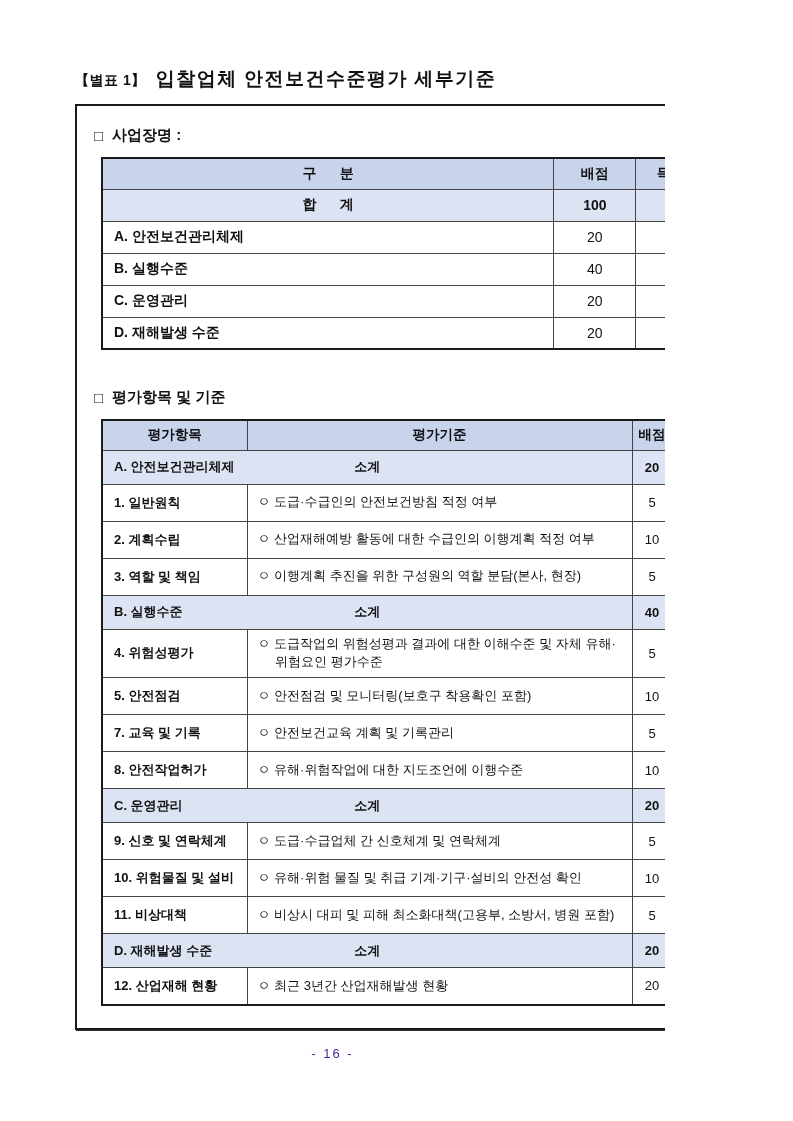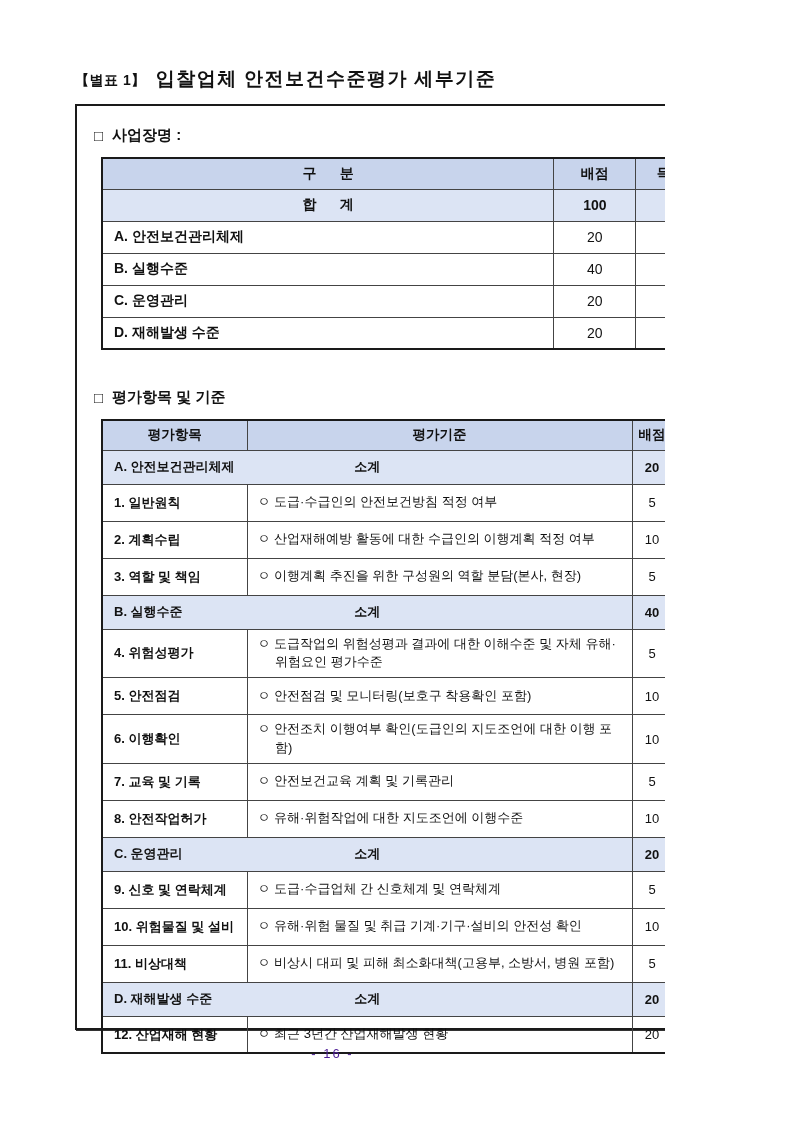--- a/index.html
+++ b/index.html
@@ -183,28 +183,20 @@
           </tr>
           <tr class="row-item">
             <td class="c-item">5. 안전점검</td>
             <td class="c-crit">
               <div class="hang">ㅇ 안전점검 및 모니터링(보호구 착용확인 포함)</div>
             </td>
             <td class="c-score">10</td>
             <td class="c-earned"></td>
           </tr>
           <tr class="row-item">
-            <td class="c-item">6. 이행확인</td>
-            <td class="c-crit">
-              <div class="hang">ㅇ 안전조치 이행여부 확인(도급인의 지도조언에 대한 이행 포함)</div>
-            </td>
-            <td class="c-score">10</td>
-            <td class="c-earned"></td>
-          </tr>
-          <tr class="row-item">
             <td class="c-item">7. 교육 및 기록</td>
             <td class="c-crit">
               <div class="hang">ㅇ 안전보건교육 계획 및 기록관리</div>
             </td>
             <td class="c-score">5</td>
             <td class="c-earned"></td>
           </tr>
           <tr class="row-item">
             <td class="c-item">8. 안전작업허가</td>
             <td class="c-crit">

